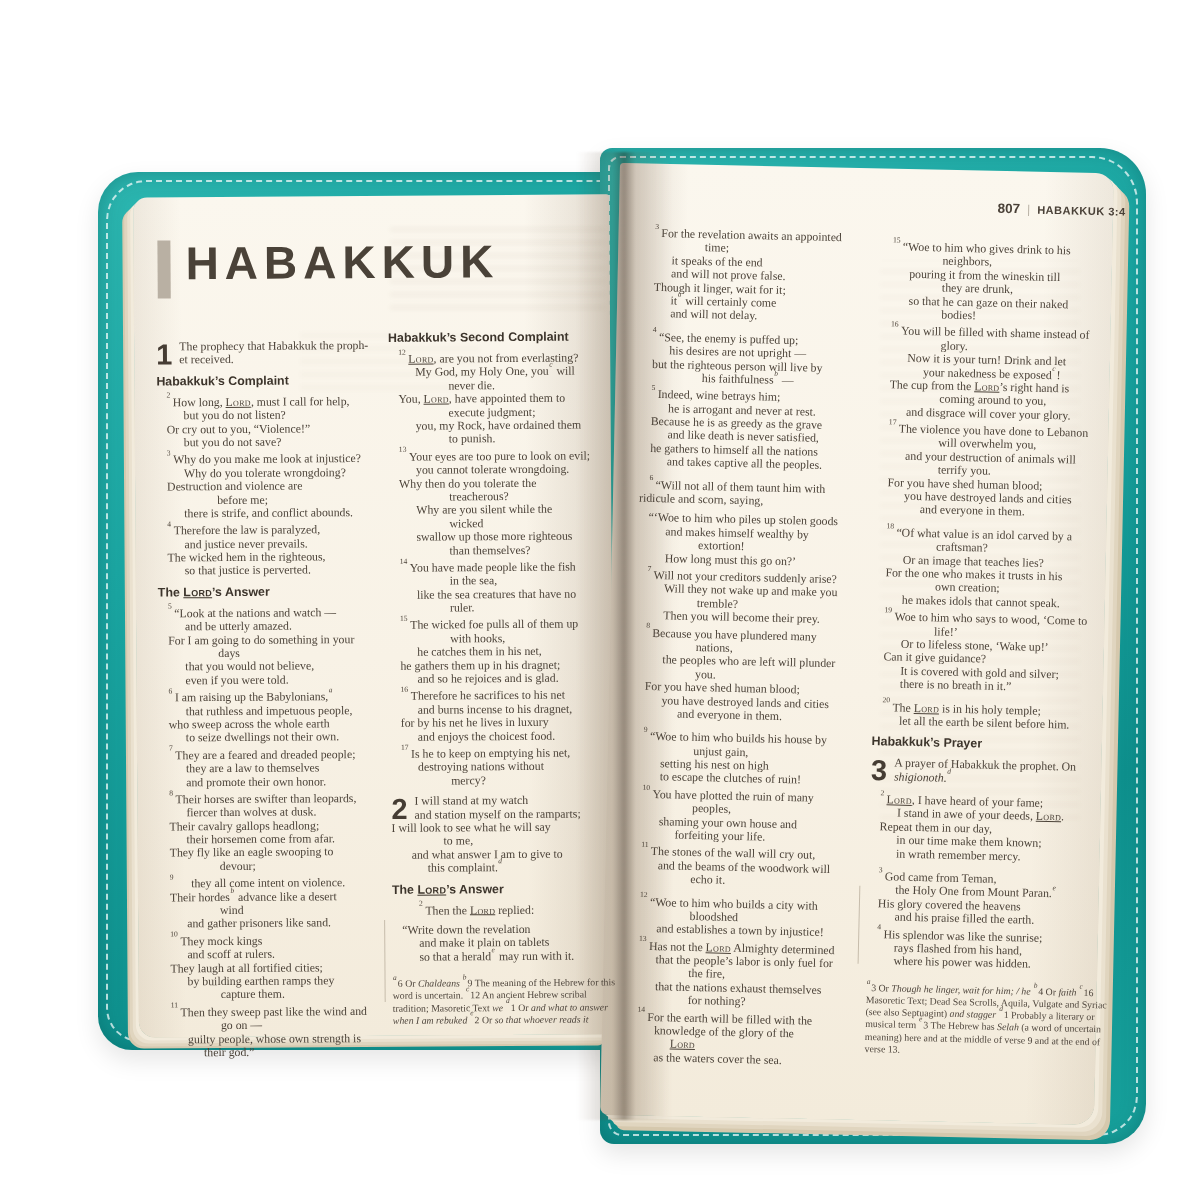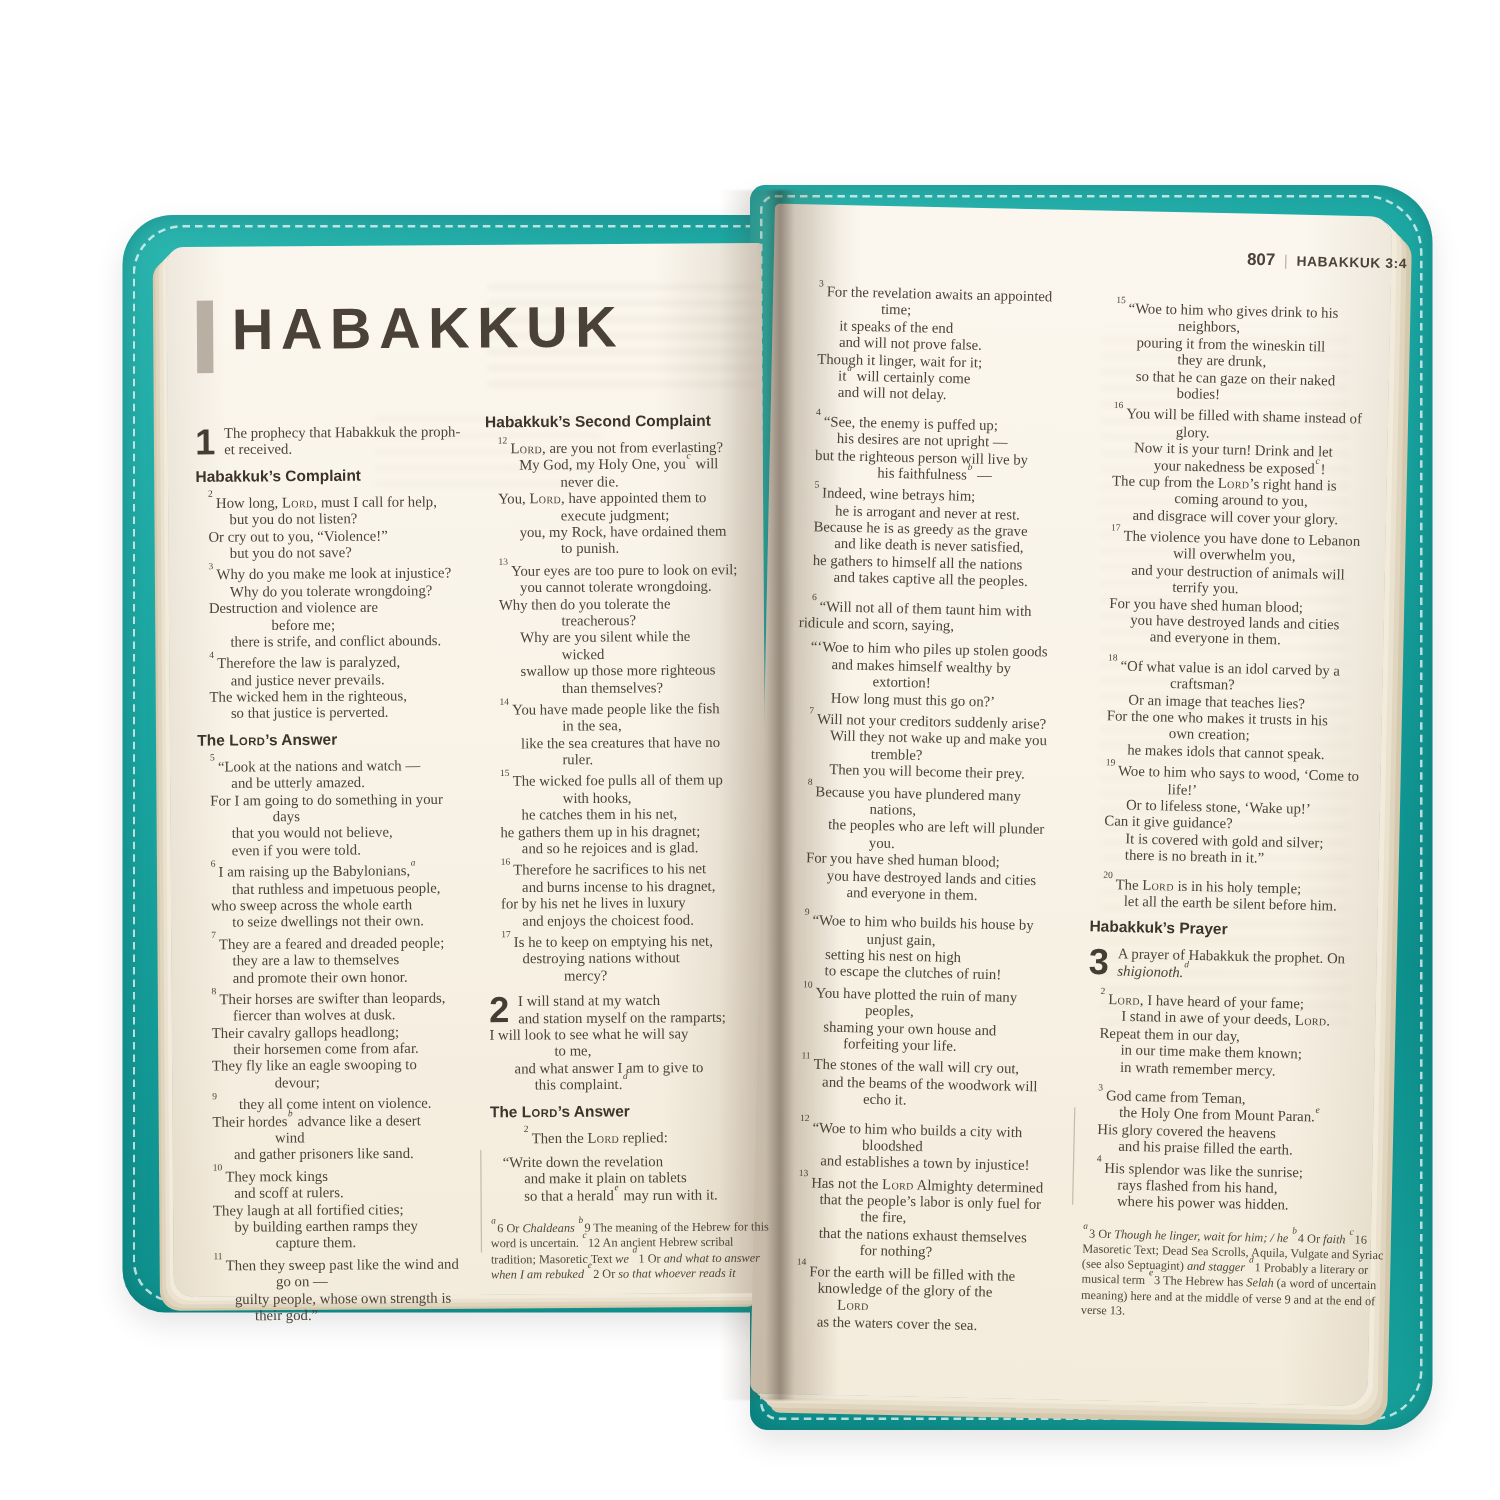--- a/index.html
+++ b/index.html
@@ -59,21 +59,21 @@
       line-height:23px;margin:3px 7px 0 0;color:#453c33;}
   .ln{font-size:11.8px;line-height:13.4px;white-space:nowrap;}
   .im1{margin-left:0;} .i0{margin-left:10px;} .i1{margin-left:27px;} .i2{margin-left:43px;} .i3{margin-left:60px;}
   .blk.chapter .ln{margin-left:0;}
   .blk.chapter .ln.i3{margin-left:52px;}
   .blk.chapter .ln.i1{margin-left:20px;}
   .blk.chapter .ln.i2{margin-left:36px;}
   .vn{font-size:7.6px;position:relative;top:-3.4px;margin-right:2.5px;}
   .vgap{display:inline-block;width:15px;}
   sup.fl{font-size:7.4px;font-style:italic;position:relative;top:-3px;margin:0 1px 0 .5px;line-height:0;}
-  .sc{font-variant:small-caps;letter-spacing:.3px;}
+  .sc{font-variant:small-caps;letter-spacing:.3px;text-decoration:underline;}
   .blk.footnotes{margin-top:14px;font-size:9.8px;line-height:12.2px;color:#4f463d;white-space:normal;}
   .fnrule{position:absolute;width:1px;background:#c6bcab;}
   .lp-content .fnrule{left:246px;top:724px;height:82px;}
   .rp-content .fnrule{left:243px;top:714px;height:78px;}
 </style>
 </head>
 <body>
 
 <div id="scene">
   <div class="cover cover-left"></div>

